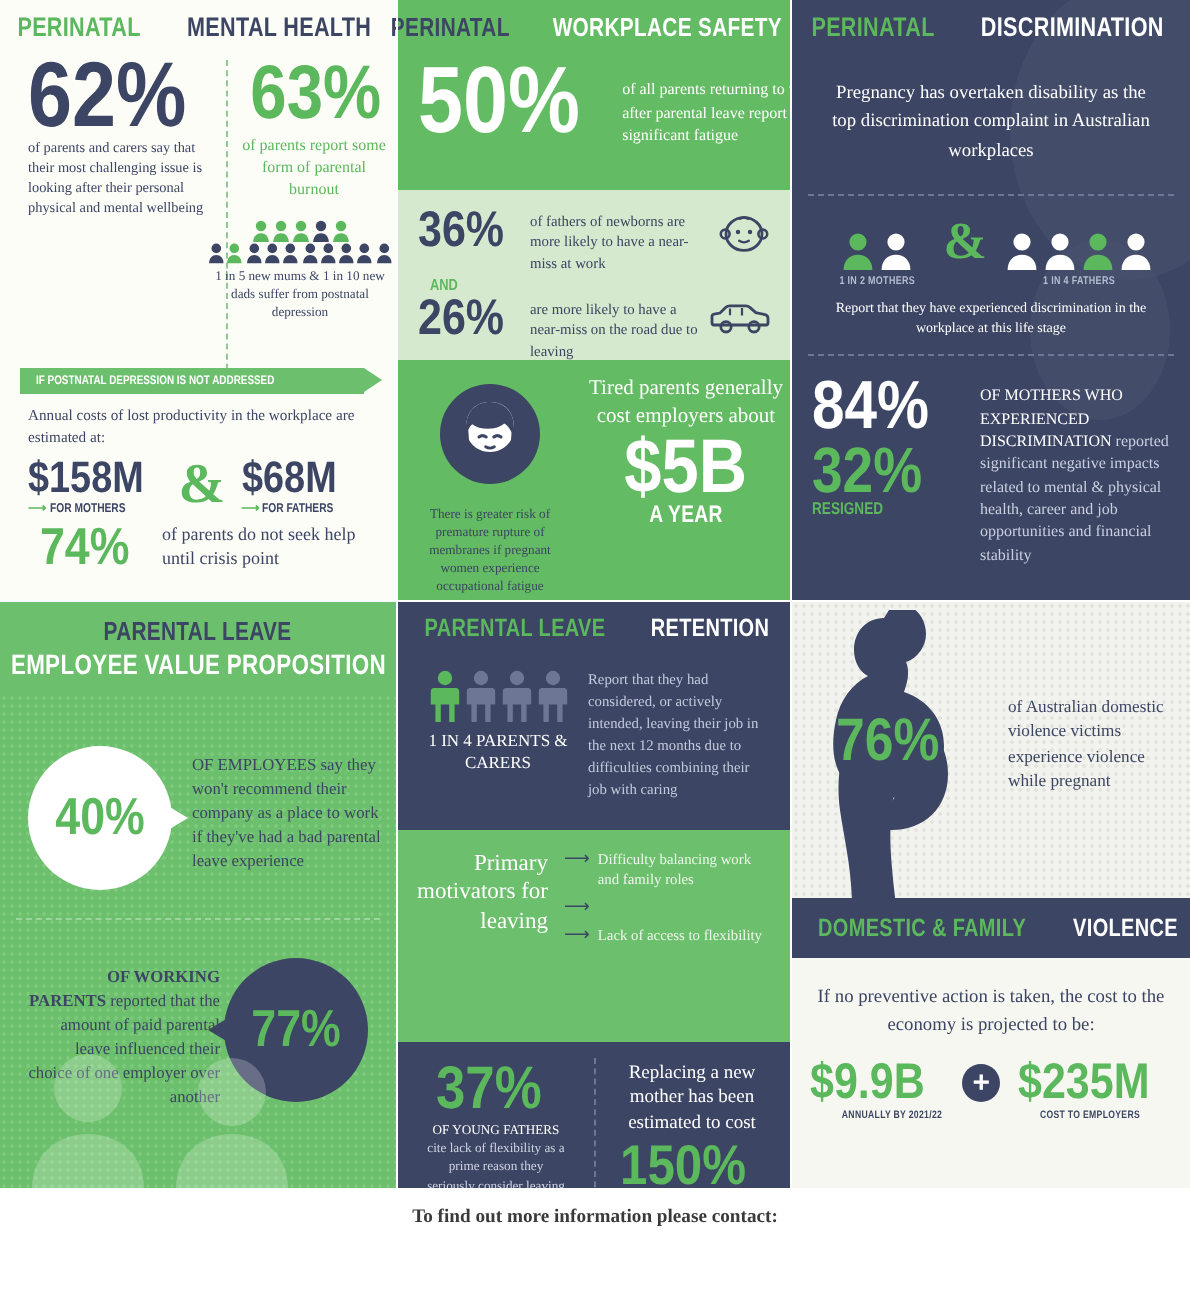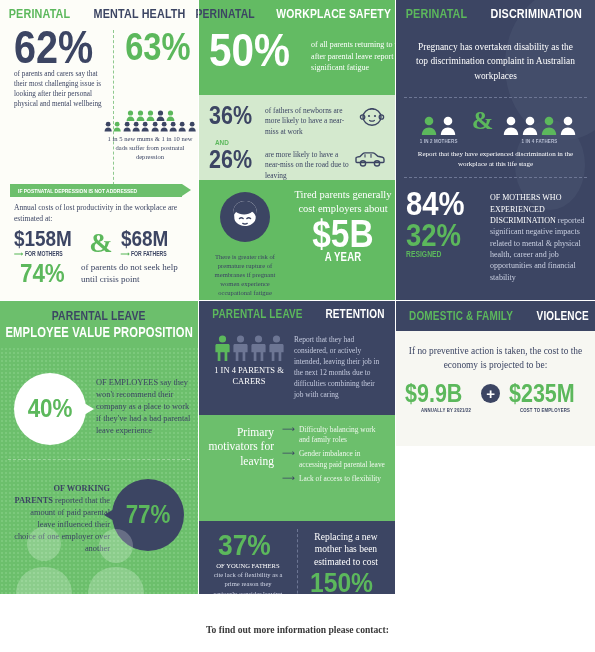--- a/index.html
+++ b/index.html
@@ -210,21 +210,21 @@
   #p6c .v { font-size: 25px; color: #5cb85c; }
   #p6c .plus { width: 19px; height: 19px; border-radius: 50%; background: #3c4563; color: #fff;
      display: flex; align-items: center; justify-content: center; font-size: 15px; font-weight: bold;
      font-family: "Liberation Sans", sans-serif; margin: 0 9px; }
   #p6c .subs { display: flex; justify-content: center; margin-top: 2px; }
   #p6c .subs span { font-size: 5.4px; color: #3c4563; }
   #p6c .s1 { width: 80px; } #p6c .s2 { width: 80px; margin-left: 19px; }
 
   
   #footer { position: absolute; left: 0; top: 594px; width: 595px; height: 58px; background: #fff;
-    text-align: center; padding-top: 30px; }
+    text-align: center; padding-top: 9px; }
   #footer .l1 { font-size: 9.6px; font-weight: bold; color: #3a3a3a; }
   #footer .l2 { font-size: 7.6px; color: #3a3a3a; margin-top: 4px; }
 
   .seam { position: absolute; background: #ffffff; }
 </style>
 </head>
 <body>
 
 <div class="page">
 
@@ -238,20 +238,21 @@
 
       <div class="dash-v"></div>
 
       <div class="p62">
         <div class="num big">62%</div>
         <div class="cap serif">of parents and carers say that their most challenging issue is looking after their personal physical and mental wellbeing</div>
       </div>
 
       <div class="p63">
         <div class="num big" style="transform-origin:center">63%</div>
+        <div class="cap serif">of parents report some form of parental burnout</div>
       </div>
 
 
       <div class="peeps">
         <div class="row">
           <svg width="9" height="11" viewBox="0 0 9 11">
               <circle cx="4.5" cy="3" r="2.6" fill="#5cb85c"></circle>
               <path d="M0.6 11c0-2.7 1.7-4.4 3.9-4.4S8.4 8.3 8.4 11z" fill="#5cb85c"></path>
             </svg>
           <svg width="9" height="11" viewBox="0 0 9 11">
@@ -534,21 +535,20 @@
 
     <div id="p5b">
       <div class="ttl serif">Primary motivators for leaving</div>
       <div class="list">
         <div class="li">
           <span class="a">⟶</span>
           <span class="x serif">Difficulty balancing work and family roles</span>
         </div>
         <div class="li">
           <span class="a">⟶</span>
-          <span class="x serif">Gender imbalance in accessing paid parental leave</span>
         </div>
         <div class="li">
           <span class="a">⟶</span>
           <span class="x serif">Lack of access to flexibility</span>
         </div>
       </div>
     </div>
 
     <div id="p5c">
       <div class="vdash"></div>
@@ -561,20 +561,29 @@
       </div>
       <div class="half">
         <div class="l150 serif">Replacing a new mother has been estimated to cost</div>
         <div class="num v150">150%</div>
         <div class="cond s150">OF HER SALARY</div>
       </div>
     </div>
   </div>
 
   <div id="p6">
+    <div id="p6a">
+      <svg class="preg" width="120" height="148" viewBox="0 0 120 148">
+        <path d="M52 4c-9 0-15 7-15 16 0 6 3 11 7 13-8 4-14 12-16 22-2 9-2 18 1 25 4 9 14 14 25 14 16 0 28-11 28-26 0-13-8-23-20-27 1-3 2-6 2-9 0-2 0-4-1-6 6-2 10-8 10-14 0-9-7-16-16-16z" fill="#3c4563"></path>
+        <path d="M36 60c-6 10-8 26-6 40 2 14 6 30 6 48h22c-2-18-4-34-2-48 1-12 3-24 1-34z" fill="#3c4563"></path>
+        <path d="M60 52c14 2 24 14 24 30 0 17-12 28-28 28-6 0-11-1-15-4 10-2 17-10 19-20 2-11-1-25-9-32 3-1 6-2 9-2z" fill="#3c4563"></path>
+      </svg>
+      <div class="num p76">76%</div>
+      <div class="t76 serif">of Australian domestic violence victims experience violence while pregnant</div>
+    </div>
     <div id="p6b">
       <span class="cond g t">DOMESTIC &amp; FAMILY</span>
       <span style="width:4px"></span>
       <span class="cond w t">VIOLENCE</span>
     </div>
     <div id="p6c">
       <div class="lead serif">If no preventive action is taken, the cost to the economy is projected to be:</div>
       <div class="row">
         <div class="num v">$9.9B</div>
         <div class="plus">+</div>

